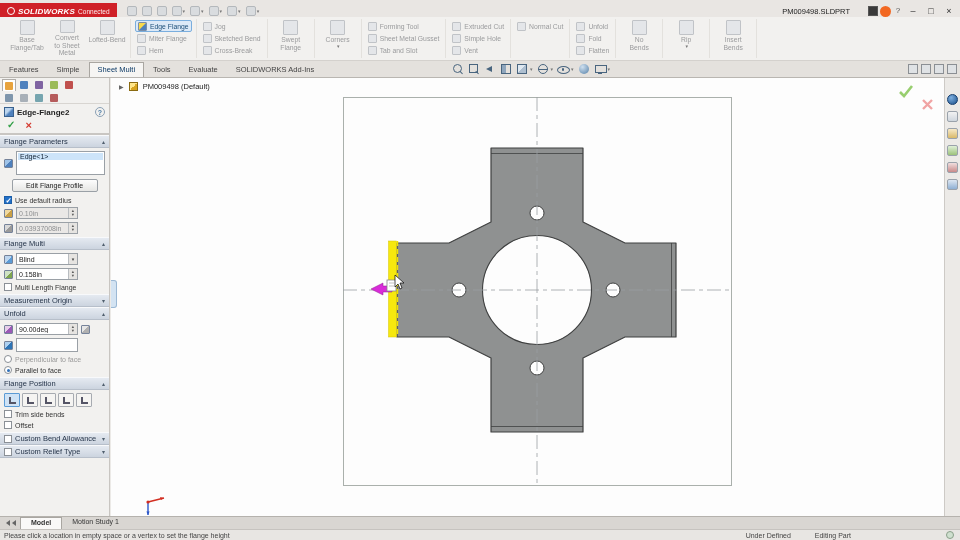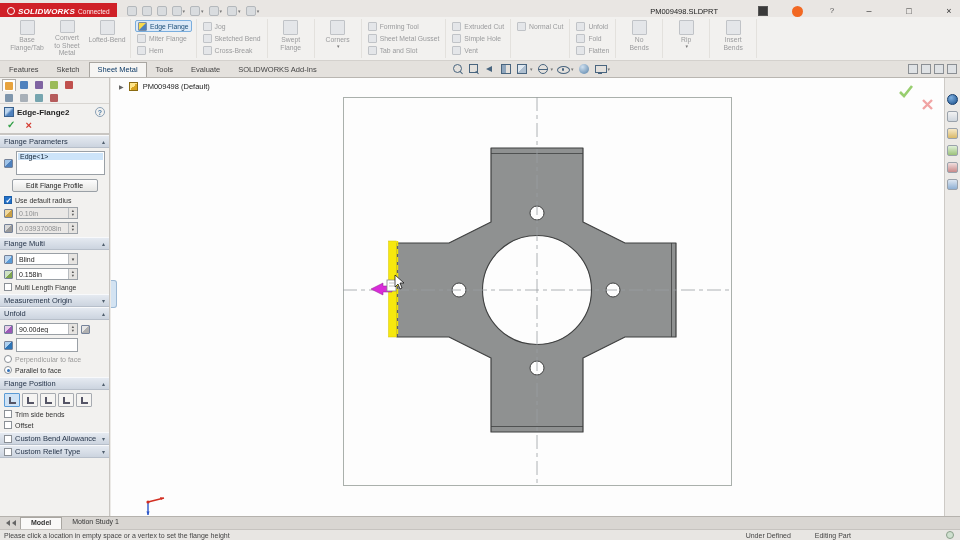--- a/index.html
+++ b/index.html
@@ -12,21 +12,21 @@
 .logo{height:17px;background:#cf2027;padding:0 7px;display:flex;align-items:center;gap:3px;color:#fff;flex:0 0 auto}
 .logo-gear{width:8px;height:8px;border:1.5px solid #fff;border-radius:50%}
 .brand{font-style:italic;font-weight:bold;font-size:8px;letter-spacing:.2px}
 .brand-suffix{font-size:6.5px;opacity:.92}
 .menus{display:flex;margin-left:5px}
 .menu{padding:2px 5px;color:#222;cursor:default}
 .tb-tools{display:flex;align-items:center;margin-left:8px;gap:1px}
 .tb-tool{display:flex;align-items:center;padding:1px 2px}
 .ticon{width:10px;height:10px;background:#d9dcdf;border:1px solid #b4b8bc;border-radius:2px;display:inline-block}
 .arrow{font-size:5px;color:#777;margin-left:1px}
-.tb-right{margin-left:auto;display:flex;align-items:center;gap:24px;padding-right:3px}
+.tb-right{margin-left:auto;display:flex;align-items:center;gap:2px;padding-right:3px}
 .doc-title{font-size:7.5px;color:#222;margin-right:16px}
 .launch{width:10px;height:10px;border:1px solid #555;background:#3a3a3a}
 .avatar{width:11px;height:11px;border-radius:50%;background:#f26822}
 .helpq{width:10px;height:10px;border-radius:50%;color:#555;font-size:8px;text-align:center;line-height:10px}
 .winbtn{width:16px;text-align:center;color:#333;font-size:9px}
 
 
 .ribbon{position:absolute;top:17px;left:0;width:100%;height:44px;background:#f2f1ef;border-bottom:1px solid #d4d1cd;display:flex;align-items:stretch;padding:2px 4px}
 .rcol{display:flex;flex-direction:column;justify-content:flex-start;padding:1px 4px;border-right:1px solid #e3e1dd}
 .rcol.big{flex-direction:row;gap:2px}
@@ -324,22 +324,22 @@
           <span class="ricon big"></span>
           <div class="rlab">Insert</div>
           <div class="rlab">Bends</div>
         </div>
       </div>
     </div>
 
   <div class="tabrow">
     <div style="display:flex" id="command-tabs">
         <div class="ctab">Features</div>
-        <div class="ctab">Sketch</div>
-        <div class="ctab active">Sheet Metal</div>
+        <div class="ctab">Simple</div>
+        <div class="ctab active">Sheet Multi</div>
         <div class="ctab">Tools</div>
         <div class="ctab">Evaluate</div>
         <div class="ctab">SOLIDWORKS Add-Ins</div>
       </div>
     <div class="hud" id="hud">
         <div class="hbtn">
           <span class="hicon i-mag"></span>
         </div>
         <div class="hbtn">
           <span class="hicon i-magp"></span>

